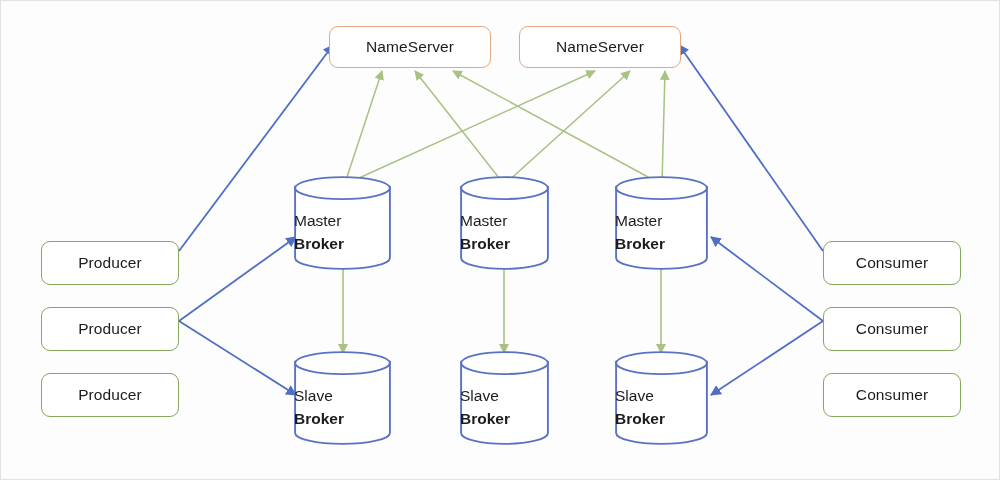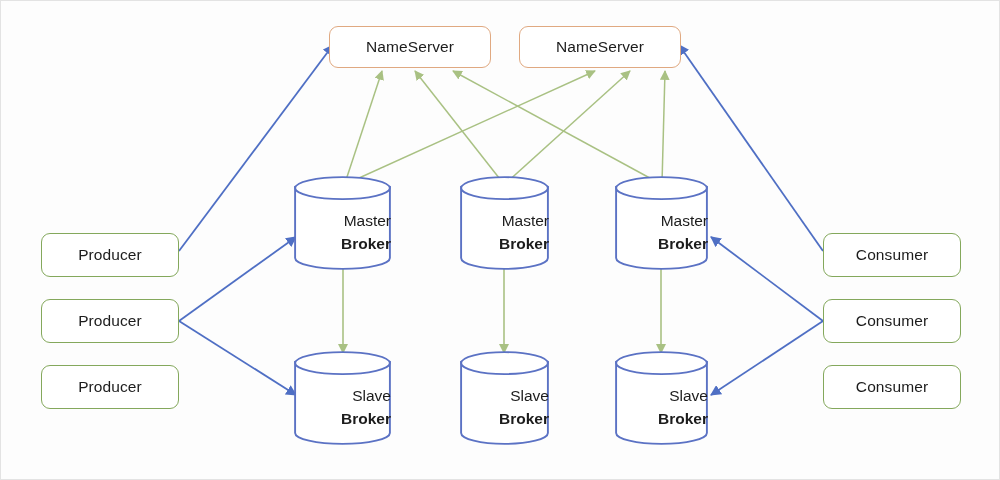--- a/index.html
+++ b/index.html
@@ -48,39 +48,40 @@
     font-size: 15.5px;
     color: #1c1c1c;
     letter-spacing: .1px;
     white-space: nowrap;
   }
   .rnode.nameserver {
     border: 1.7px solid #e0a981;
   }
   .rnode.endpoint {
     border: 1.7px solid #84a85c;
+    margin-top: 8px;
   }
 
   
   .cyl {
     position: absolute;
     box-sizing: border-box;
   }
   .cyl .cyl-svg {
     position: absolute;
     left: 0;
     top: 0;
     width: 100%;
     height: 100%;
   }
   .cyl .cyl-label {
     position: absolute;
     left: 0;
     right: 0;
-    text-align: right;
+    text-align: left;
     font-size: 15.5px;
     color: #1c1c1c;
     white-space: nowrap;
   }
   .cyl .cyl-label.l1 { top: 38%; }
   .cyl .cyl-label.l2 { top: 63%; font-weight: bold; }
 </style>
 </head>
 <body>
 

